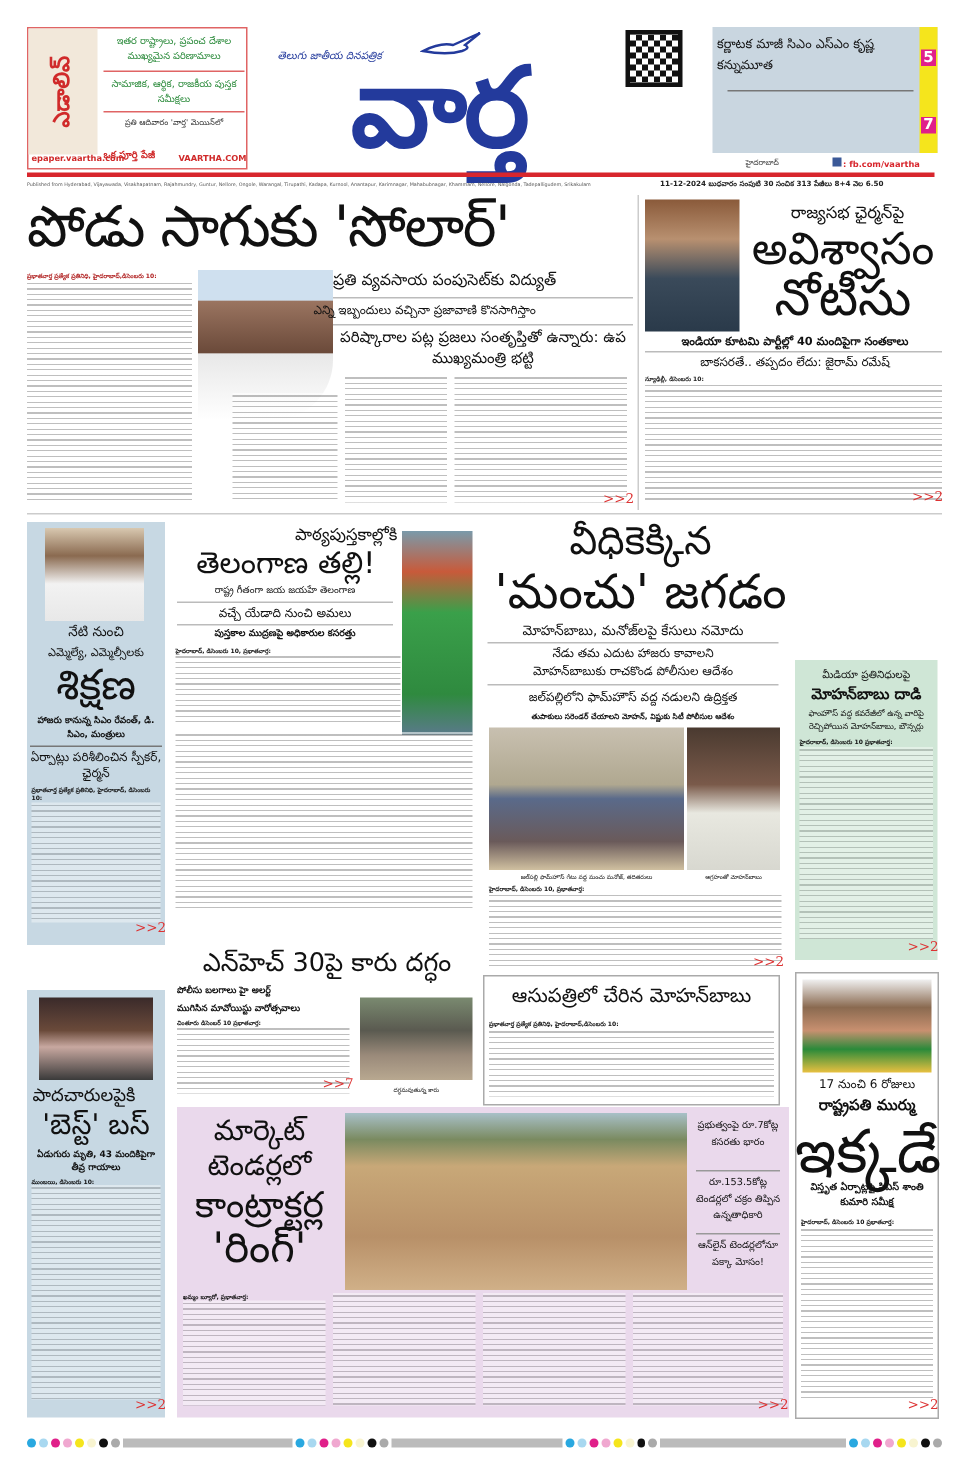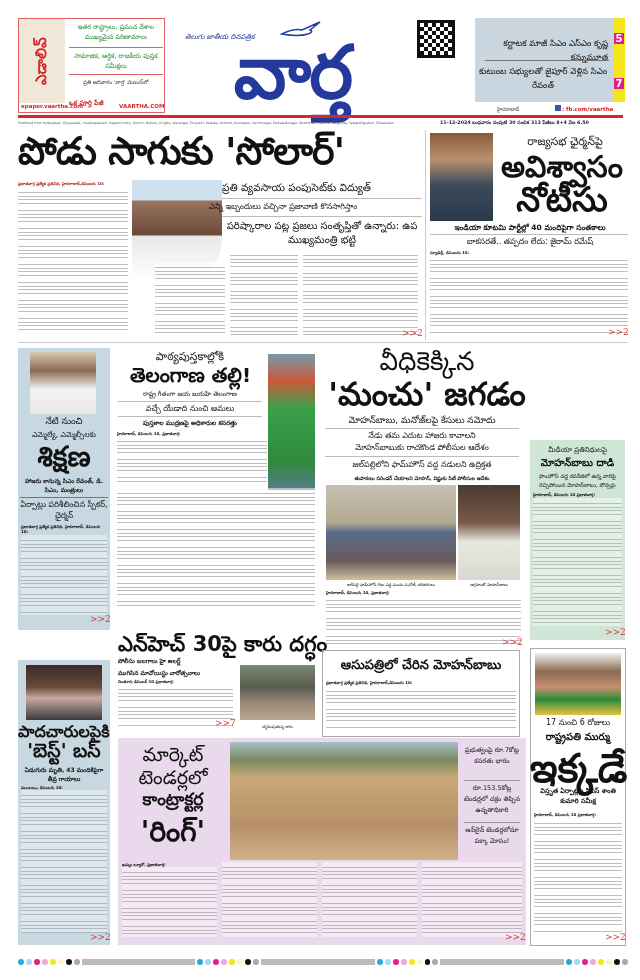--- a/index.html
+++ b/index.html
@@ -1,21 +1,21 @@
 <!DOCTYPE html>
 <html><head>
 <meta charset="utf-8">
 <style>
   *{box-sizing:border-box;margin:0;padding:0}
   body{width:640px;height:980px;background:#fff;font-family:"DejaVu Sans",sans-serif;color:#111;overflow:hidden;position:relative}
   .abs{position:absolute}
   .lines{background:repeating-linear-gradient(#fff 0 1.6px,#8a8a8a 1.6px 2.4px,#fff 2.4px 3.6px);opacity:.55}
   .cont{color:#d33;font-size:9px;font-family:"DejaVu Serif",serif}
   .sep{height:1px;background:#bbb}
-  .hl{font-family:"DejaVu Sans",sans-serif;font-weight:bold;color:#111;text-align:center;line-height:1}
+  .hl{font-family:"DejaVu Sans",sans-serif;font-weight:normal;color:#111;text-align:center;line-height:1}
   .photo{background:#8a7b6c}
 </style>
 </head>
 <body>
 
 <div class="abs" style="left:18px;top:18px;width:147px;height:95px;border:1px solid #e06464;background:#fff">
   <div class="abs" style="left:0;top:0;width:46px;height:84px;background:#f2e8da;color:#d02a2a;font-weight:bold;font-size:15px;writing-mode:vertical-rl;transform:rotate(180deg);text-align:center;line-height:44px;overflow:hidden">ఎడాలివ్</div>
   <div class="abs" style="left:50px;top:3px;width:94px;font-size:6.5px;line-height:10px;color:#2a8a3a;text-align:center">ఇతర రాష్ట్రాలు, ప్రపంచ దేశాల ముఖ్యమైన పరిణామాలు</div>
   <div class="abs" style="left:50px;top:28px;width:94px;font-size:6.5px;line-height:10px;color:#2a8a3a;text-align:center;border-top:1px solid #e06464;padding-top:3px">సామాజిక, ఆర్థిక, రాజకీయ పుస్తక సమీక్షలు</div>
   <div class="abs" style="left:50px;top:55px;width:94px;font-size:5.3px;line-height:9px;color:#333;text-align:center;border-top:1px solid #e06464;padding-top:3px">ప్రతి ఆదివారం 'వార్త' మెయిన్‌లో</div>
@@ -28,23 +28,22 @@
 <div class="abs" style="left:280px;top:20px;width:42px;height:18px">
   <svg width="42" height="18" viewBox="0 0 42 18">
       <path d="M2 14 Q14 8 22 10 L40 2 L30 10 Q34 12 28 14 Q18 17 2 14Z" fill="#fff" stroke="#233a9c" stroke-width="1.6"></path>
     </svg>
 </div>
 <div class="abs" style="left:180px;top:32px;width:225px;height:78px;color:#233a9c;font-size:74px;font-weight:bold;line-height:80px;letter-spacing:-2px;text-align:center;font-family:'DejaVu Sans',sans-serif">వార్త</div>
 <div class="abs" style="left:417px;top:20px;width:38px;height:38px;background:
   conic-gradient(#111 25%,#fff 0 50%,#111 0 75%,#fff 0) 0 0/8px 8px;border:3px solid #111"></div>
 
 <div class="abs" style="left:475px;top:18px;width:150px;height:84px;background:#c9d6e0">
-  <div class="abs" style="left:3px;top:18px;width:130px;font-size:8.5px;line-height:14px;text-align:right;color:#111">కర్ణాటక మాజీ సిఎం ఎస్‌ఎం కృష్ణ కన్నుమూత</div>
+  <div class="abs" style="left:3px;top:5px;width:130px;font-size:8.5px;line-height:14px;text-align:left;color:#111">కర్ణాటక మాజీ సిఎం ఎస్‌ఎం కృష్ణ కన్నుమూత</div>
   <div class="abs" style="left:10px;top:42px;width:124px;height:1px;background:#777"></div>
-  <div class="abs" style="left:3px;top:46px;width:130px;font-size:8.5px;line-height:14px;text-align:center;color:#111">కుటుంబ సభ్యులతో జైపూర్ వెళ్లిన సిఎం రేవంత్</div>
   <div class="abs" style="left:138px;top:0;width:12px;height:84px;background:#f5e51c"></div>
   <div class="abs" style="left:139px;top:15px;width:10px;font-size:10px;font-weight:bold;color:#fff;background:#e0208a;text-align:center">5</div>
   <div class="abs" style="left:139px;top:60px;width:10px;font-size:10px;font-weight:bold;color:#fff;background:#e0208a;text-align:center">7</div>
 </div>
 
 <div class="abs" style="left:497px;top:106px;font-size:5px;color:#333">హైదరాబాద్</div>
 <div class="abs" style="left:555px;top:105px;font-size:5.5px;color:#d8262d;font-weight:bold">
   <span style="display:inline-block;width:6px;height:6px;background:#3b5998;margin-right:1px"></span><span>: fb.com/vaartha</span>
 </div>
 <div class="abs" style="left:18px;top:115px;width:605px;height:3px;background:#d8262d"></div>
@@ -85,21 +84,21 @@
 <div class="abs" style="left:18px;top:416px;width:92px;font-size:9px;text-align:center">నేటి నుంచి</div>
 <div class="abs" style="left:18px;top:430px;width:92px;font-size:7.5px;text-align:center">ఎమ్మెల్యే, ఎమ్మెల్సీలకు</div>
 <div class="abs hl" style="left:18px;top:443px;width:92px;font-size:28px">శిక్షణ</div>
 <div class="abs" style="left:20px;top:476px;width:88px;font-size:6px;line-height:9px;text-align:center;font-weight:bold">హాజరు కానున్న సిఎం రేవంత్, డి. సిఎం, మంత్రులు</div>
 <div class="abs sep" style="left:20px;top:497px;width:88px;background:#777"></div>
 <div class="abs" style="left:20px;top:499px;width:88px;font-size:8px;line-height:11px;text-align:center">ఏర్పాట్లు పరిశీలించిన స్పీకర్, ఛైర్మన్</div>
 <div class="abs" style="left:21px;top:524px;width:86px;font-size:4px;line-height:5px;font-weight:bold">ప్రభాతవార్త ప్రత్యేక ప్రతినిధి, హైదరాబాద్, డిసెంబరు 10:</div>
 <div class="abs lines" style="left:21px;top:535px;width:86px;height:80px;opacity:.4"></div>
 <div class="abs cont" style="left:90px;top:614px">&gt;&gt;2</div>
 
-<div class="abs" style="left:115px;top:350px;width:150px;font-size:11px;text-align:center">పాఠ్యపుస్తకాల్లోకి</div>
+<div class="abs" style="left:115px;top:350px;width:150px;font-size:11px;text-align:right">పాఠ్యపుస్తకాల్లోకి</div>
 <div class="abs hl" style="left:113px;top:365px;width:155px;font-size:20px">తెలంగాణ తల్లి!</div>
 <div class="abs" style="left:115px;top:390px;width:150px;font-size:6.3px;text-align:center;white-space:nowrap">రాష్ట్ర గీతంగా జయ జయహే తెలంగాణ</div>
 <div class="abs sep" style="left:118px;top:401px;width:144px"></div>
 <div class="abs" style="left:115px;top:404px;width:150px;font-size:8px;text-align:center">వచ్చే యేడాది నుంచి అమలు</div>
 <div class="abs sep" style="left:118px;top:416px;width:144px"></div>
 <div class="abs" style="left:115px;top:419px;width:150px;font-size:6.3px;text-align:center;font-weight:bold;white-space:nowrap">పుస్తకాల ముద్రణపై అధికారుల కసరత్తు</div>
 <div class="abs" style="left:117px;top:431px;width:150px;font-size:4px;font-weight:bold;white-space:nowrap">హైదరాబాద్, డిసెంబరు 10, ప్రభాతవార్త:</div>
 <div class="abs lines" style="left:117px;top:436px;width:150px;height:48px"></div>
 <div class="abs photo" style="left:268px;top:354px;width:47px;height:136px;background:linear-gradient(180deg,#7a9aaa 0%,#c85a3a 20%,#3aa04a 40%,#2f8a3f 80%,#5a7a8a 100%)"></div>
 <div class="abs lines" style="left:117px;top:488px;width:198px;height:118px"></div>
@@ -122,47 +121,47 @@
 <div class="abs cont" style="left:502px;top:637px">&gt;&gt;2</div>
 
 <div class="abs" style="left:530px;top:440px;width:95px;height:200px;background:#cfe6d6"></div>
 <div class="abs" style="left:530px;top:446px;width:95px;font-size:7px;text-align:center">మీడియా ప్రతినిధులపై</div>
 <div class="abs" style="left:530px;top:457px;width:95px;font-size:10px;font-weight:bold;text-align:center;white-space:nowrap">మోహన్‌బాబు దాడి</div>
 <div class="abs" style="left:532px;top:472px;width:91px;font-size:5.5px;line-height:9px;text-align:center">ఫాంహౌస్ వద్ద కవరేజీలో ఉన్న వారిపై రెచ్చిపోయిన మోహన్‌బాబు, బౌన్సర్లు</div>
 <div class="abs" style="left:533px;top:492px;width:90px;font-size:4px;font-weight:bold;white-space:nowrap;overflow:hidden">హైదరాబాద్, డిసెంబరు 10 ప్రభాతవార్త:</div>
 <div class="abs lines" style="left:533px;top:498px;width:89px;height:128px;opacity:.4"></div>
 <div class="abs cont" style="left:605px;top:627px">&gt;&gt;2</div>
 
-<div class="abs hl" style="left:118px;top:634px;width:200px;font-size:21px;white-space:nowrap">ఎన్‌హెచ్ 30పై కారు దగ్ధం</div>
+<div class="abs hl" style="left:118px;top:634px;width:200px;font-size:17px;white-space:nowrap">ఎన్‌హెచ్ 30పై కారు దగ్ధం</div>
 <div class="abs" style="left:118px;top:657px;font-size:6px;font-weight:bold">పోలీసు బలగాలు హై అలర్ట్</div>
 <div class="abs" style="left:118px;top:669px;font-size:6px;font-weight:bold">ముగిసిన మావోయిస్టు వారోత్సవాలు</div>
 <div class="abs" style="left:118px;top:679px;font-size:4px;font-weight:bold">చింతూరు డిసెంబర్ 10 ప్రభాతవార్త:</div>
 <div class="abs lines" style="left:118px;top:684px;width:115px;height:45px"></div>
 <div class="abs cont" style="left:215px;top:718px">&gt;&gt;7</div>
 <div class="abs photo" style="left:240px;top:665px;width:75px;height:55px;background:linear-gradient(180deg,#7a8a70 0%,#5a5a50 40%,#9a8a7a 70%,#b8a890 100%)"></div>
 <div class="abs" style="left:240px;top:724px;width:75px;font-size:4px;text-align:center">దగ్ధమవుతున్న కారు</div>
 
 <div class="abs" style="left:322px;top:650px;width:198px;height:87px;border:1px solid #aaa"></div>
 <div class="abs hl" style="left:322px;top:658px;width:198px;font-size:13px;white-space:nowrap">ఆసుపత్రిలో చేరిన మోహన్‌బాబు</div>
 <div class="abs" style="left:326px;top:680px;width:190px;font-size:4px;font-weight:bold;white-space:nowrap;overflow:hidden">ప్రభాతవార్త ప్రత్యేక ప్రతినిధి, హైదరాబాద్,డిసెంబరు 10:</div>
 <div class="abs lines" style="left:326px;top:686px;width:190px;height:45px"></div>
 
 <div class="abs" style="left:18px;top:660px;width:92px;height:285px;background:#c7d8e3"></div>
 <div class="abs photo" style="left:26px;top:665px;width:76px;height:55px;background:linear-gradient(180deg,#3a2a2a 0%,#6a4a3a 40%,#c8a8a0 60%,#3a3a3a 100%)"></div>
-<div class="abs hl" style="left:18px;top:724px;width:76px;font-size:16px">పాదచారులపైకి</div>
+<div class="abs hl" style="left:18px;top:724px;width:76px;font-size:12px">పాదచారులపైకి</div>
 <div class="abs hl" style="left:18px;top:741px;width:92px;font-size:19px">'బెస్ట్' బస్</div>
 <div class="abs" style="left:20px;top:765px;width:88px;font-size:6px;line-height:9px;text-align:center;font-weight:bold">ఏడుగురు మృతి, 43 మందికిపైగా తీవ్ర గాయాలు</div>
 <div class="abs" style="left:21px;top:785px;font-size:4px;font-weight:bold">ముంబయి, డిసెంబరు 10:</div>
 <div class="abs lines" style="left:21px;top:790px;width:86px;height:143px;opacity:.4"></div>
 <div class="abs cont" style="left:90px;top:932px">&gt;&gt;2</div>
 
 <div class="abs" style="left:118px;top:738px;width:408px;height:207px;background:#ead9ec"></div>
 <div class="abs hl" style="left:118px;top:745px;width:110px;font-size:19px;font-weight:normal">మార్కెట్</div>
 <div class="abs hl" style="left:118px;top:768px;width:110px;font-size:19px;font-weight:normal">టెండర్లలో</div>
-<div class="abs hl" style="left:118px;top:791px;width:110px;font-size:17px;font-weight:bold">కాంట్రాక్టర్ల</div>
+<div class="abs hl" style="left:118px;top:791px;width:110px;font-size:24px;font-weight:normal">కాంట్రాక్టర్ల</div>
 <div class="abs hl" style="left:118px;top:818px;width:110px;font-size:28px">'రింగ్'</div>
 <div class="abs photo" style="left:230px;top:742px;width:228px;height:118px;background:linear-gradient(180deg,#a8c0c8 0%,#7a8a60 15%,#c8a878 30%,#b89068 70%,#d0b088 100%)"></div>
 <div class="abs" style="left:462px;top:745px;width:60px;font-size:6.5px;line-height:11px;text-align:center">ప్రభుత్వంపై రూ.7కోట్ల కసరతు భారం</div>
 <div class="abs sep" style="left:464px;top:780px;width:56px;background:#999"></div>
 <div class="abs" style="left:462px;top:783px;width:60px;font-size:6.5px;line-height:11px;text-align:center">రూ.153.5కోట్ల టెండర్లలో చక్రం తిప్పిన ఉన్నతాధికారి</div>
 <div class="abs sep" style="left:464px;top:822px;width:56px;background:#999"></div>
 <div class="abs" style="left:462px;top:825px;width:60px;font-size:6.5px;line-height:11px;text-align:center">ఆన్‌లైన్ టెండర్లలోనూ పక్కా మోసం!</div>
 <div class="abs" style="left:122px;top:862px;font-size:4px;font-weight:bold">ఖమ్మం బ్యూరో, ప్రభాతవార్త:</div>
 <div class="abs lines" style="left:122px;top:867px;width:95px;height:70px;opacity:.45"></div>
 <div class="abs lines" style="left:222px;top:862px;width:95px;height:75px;opacity:.45"></div>

